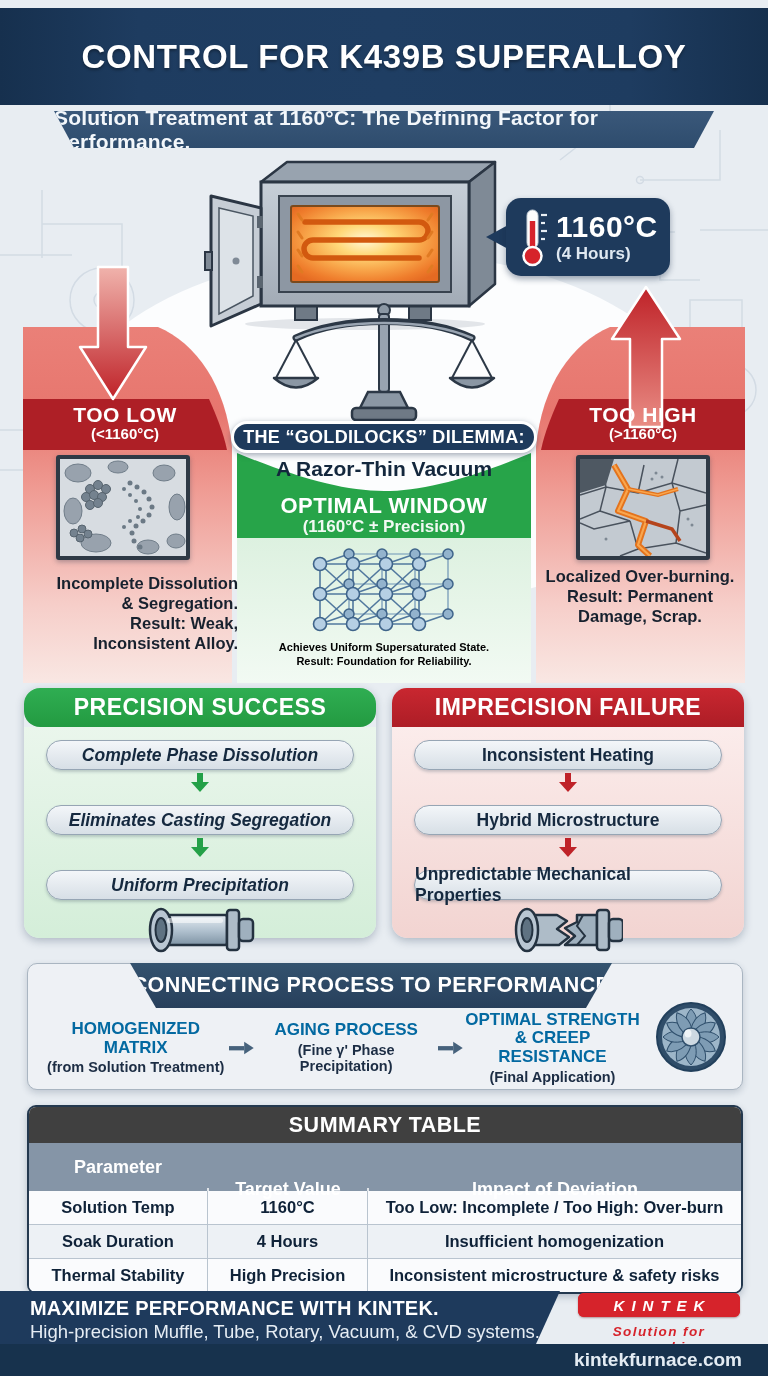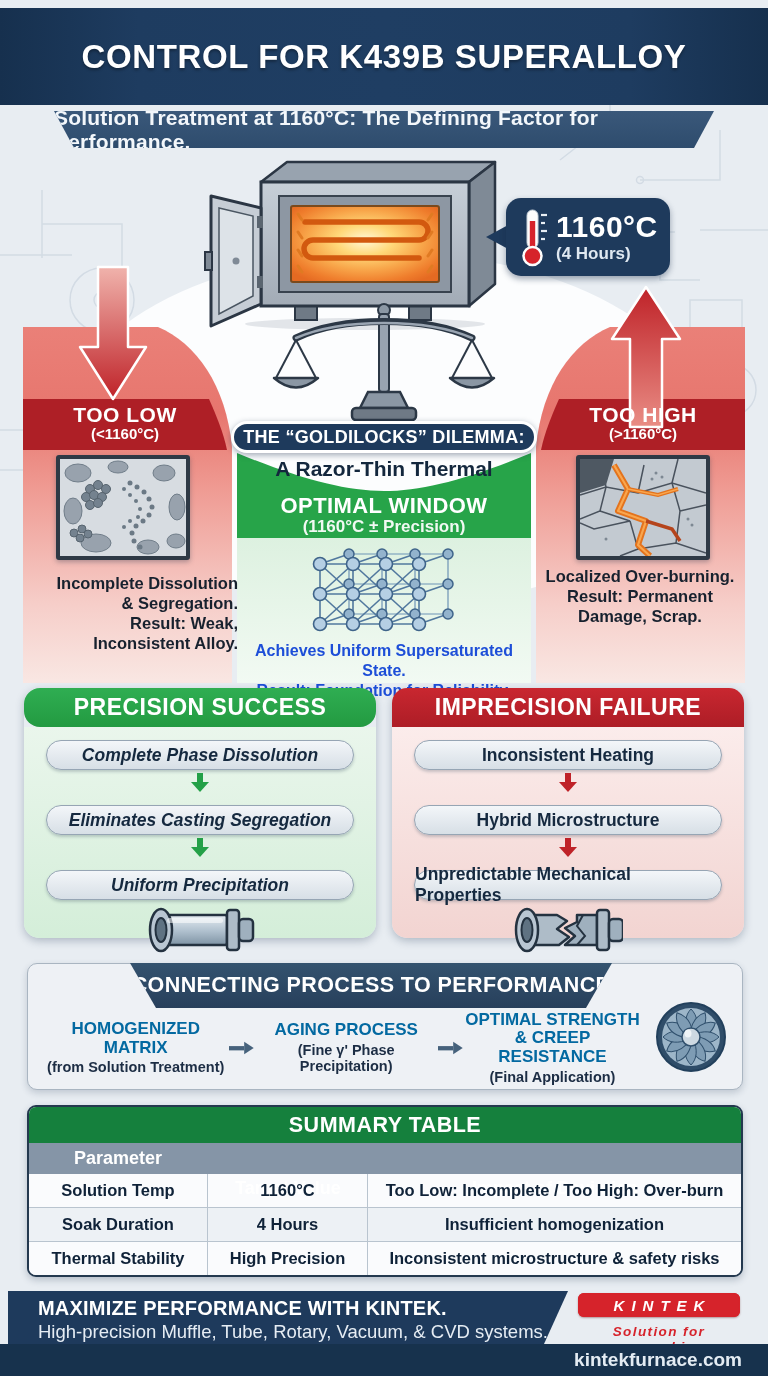--- a/index.html
+++ b/index.html
@@ -29,21 +29,21 @@
     display:flex;justify-content:center;align-items:center;
     color:#fff;font-size:18px;font-weight:800;letter-spacing:.3px;
     box-shadow:0 2px 6px rgba(20,40,70,.4);}
   .razor{position:absolute;top:457px;left:237px;width:294px;text-align:center;
     color:#13273d;font-size:21px;font-weight:800;}
   .optwin-title{position:absolute;top:493px;left:237px;width:294px;text-align:center;
     color:#fff;font-size:22px;font-weight:800;letter-spacing:.4px;}
   .optwin-sub{position:absolute;top:517px;left:237px;width:294px;text-align:center;
     color:#f0f9f2;font-size:17px;font-weight:bold;}
   .center-caption{position:absolute;top:641px;left:237px;width:294px;text-align:center;
-    color:#1d4ed8;font-size:16px;font-weight:800;line-height:1.25;}
+    color:#000000;font-size:11px;font-weight:800;line-height:1.25;}
   .side-caption{position:absolute;text-align:center;color:#17212e;
     font-size:16.5px;font-weight:800;line-height:1.22;}
   .thumb{position:absolute;top:455px;width:126px;height:97px;border:4px solid #2e3945;
     border-radius:3px;background:#cfd5db;box-shadow:0 2px 5px rgba(40,55,75,.35);}
   .thumb svg{display:block;}
 
   
   .temp-badge{position:absolute;top:198px;left:486px;width:184px;height:78px;}
   .temp-pointer{position:absolute;left:0;top:26px;width:0;height:0;
     border-top:13px solid transparent;border-bottom:13px solid transparent;
@@ -87,36 +87,36 @@
     display:flex;align-items:center;justify-content:space-between;}
   .step{text-align:center;line-height:1.1;}
   .step-title{color:#0369a1;font-size:17px;font-weight:800;}
   .step-sub{color:#1c2d44;font-size:14.5px;font-weight:bold;margin-top:3px;}
   .turbine{position:absolute;right:14px;top:36px;}
 
   
   .sum-table{position:absolute;left:27px;top:1105px;width:716px;box-sizing:border-box;
     border:2.5px solid #24394f;border-radius:9px;overflow:hidden;background:#fff;
     box-shadow:0 3px 7px rgba(30,50,80,.25);}
-  .sum-title{height:36px;background:#15803d;display:flex;justify-content:center;align-items:center;
+  .sum-title{height:36px;background:#404040;display:flex;justify-content:center;align-items:center;
     color:#fff;font-size:21.5px;font-weight:800;letter-spacing:.5px;}
   .sum-row{display:flex;align-items:stretch;}
-  .sum-head{height:31px;background:#8595a7;}
+  .sum-head{height:48px;background:#8595a7;}
   .sum-head .cell{color:#fff;font-size:18px;font-weight:800;}
   .cell{display:flex;justify-content:center;align-items:center;text-align:center;box-sizing:border-box;}
   .c1{width:178px;} .c2{width:160px;} .c3{flex:1;}
   .sum-head .cell + .cell{border-left:2px solid rgba(255,255,255,.75);margin-top:45px;}
   .sum-data{height:33px;color:#0f2238;font-size:16.5px;font-weight:bold;}
   .sum-data .cell + .cell{border-left:1.5px solid #b9c4cf;}
   .sum-data + .sum-data{border-top:1.5px solid #b9c4cf;}
   .sum-data:nth-of-type(odd){background:#fafbfd;}
   .sum-data:nth-of-type(even){background:#edf1f5;}
 
   
-  .footer-banner{position:absolute;left:8px;top:1291px;width:560px;height:53px;box-sizing:border-box;
+  .footer-banner{position:absolute;left:0;top:1291px;width:560px;height:53px;box-sizing:border-box;
     background:#1e3a5c;clip-path:polygon(0 0,100% 0,calc(100% - 24px) 100%,0 100%);
     padding:6px 0 0 30px;line-height:1.18;}
   .footer-line1{color:#fff;font-size:20px;font-weight:800;letter-spacing:.2px;}
   .footer-line2{color:#e6edf4;font-size:18.5px;font-weight:400;}
   .logo-wrap{position:absolute;left:578px;top:1293px;width:162px;text-align:center;}
   .logo-box{height:24px;background:#d6232b;border-radius:6px;display:flex;justify-content:center;
     align-items:center;color:#fff;font-size:15px;font-weight:800;font-style:italic;
     letter-spacing:7px;padding-left:7px;box-shadow:inset 0 0 0 1.5px #d6232b,0 1px 2px rgba(100,20,20,.4);}
   .logo-tagline{margin-top:7px;color:#d6232b;font-size:13.5px;font-weight:800;font-style:italic;
     letter-spacing:1.4px;}
@@ -266,21 +266,21 @@
   <div class="band-label" style="left:23px;">
     <div class="big">TOO LOW</div>
     <div class="small">(&lt;1160°C)</div>
   </div>
   <div class="band-label" style="left:541px;">
     <div class="big">TOO HIGH</div>
     <div class="small">(&gt;1160°C)</div>
   </div>
 
   <div class="gold-pill">THE “GOLDILOCKS” DILEMMA:</div>
-  <div class="razor">A Razor-Thin Thermal</div>
+  <div class="razor">A Razor-Thin Vacuum</div>
   <div class="optwin-title">OPTIMAL WINDOW</div>
   <div class="optwin-sub">(1160°C ± Precision)</div>
 
   <svg class="abs" style="left:309px;top:540px;" width="150" height="98" viewBox="0 0 150 98">
     <g stroke="#6d93b5" stroke-width="1.2">
       <line x1="40" y1="14" x2="139" y2="14"></line>
         <line x1="40" y1="44" x2="139" y2="44"></line>
       <line x1="40" y1="74" x2="139" y2="74"></line>
       <line x1="40" y1="14" x2="40" y2="74"></line>
         <line x1="73" y1="14" x2="73" y2="74"></line>

